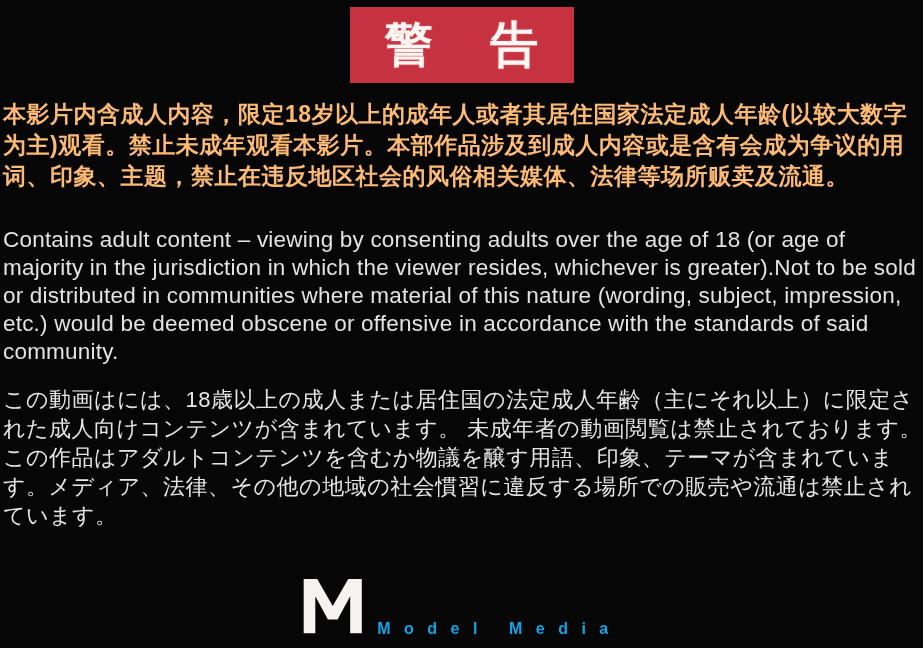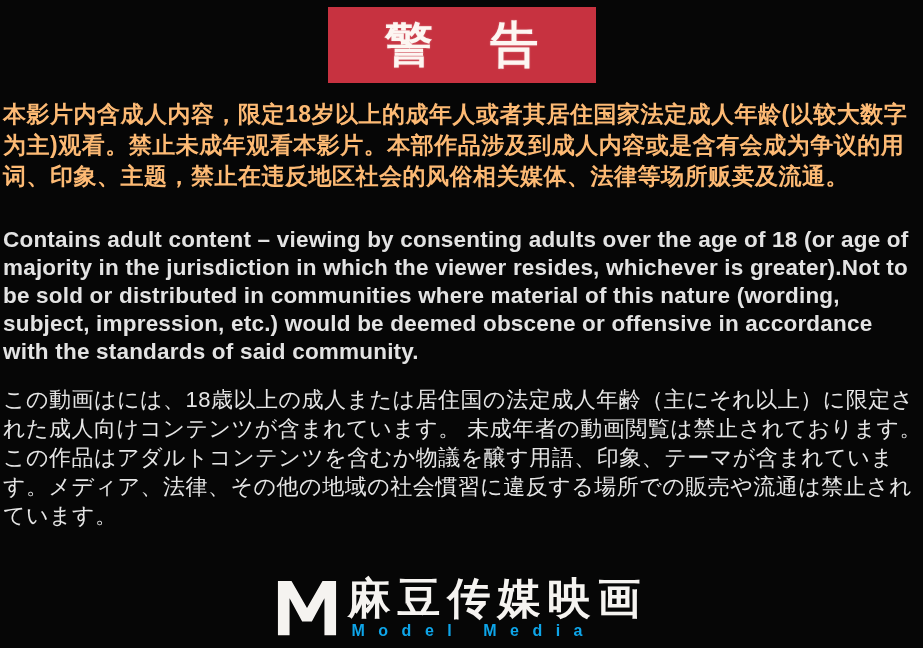--- a/index.html
+++ b/index.html
@@ -13,21 +13,21 @@
     height: 648px;
     background: #060606;
     overflow: hidden;
     font-family: "Liberation Sans", "DejaVu Sans", sans-serif;
   }
   .warning-banner {
     position: absolute;
     top: 7px;
     left: 50%;
     transform: translateX(-50%);
-    width: 268px;
+    width: 224px;
     height: 76px;
     background: #c73240;
     display: flex;
     align-items: center;
     justify-content: center;
   }
   .warning-banner .banner-text {
     color: #fdf6f2;
     font-size: 48px;
     font-weight: bold;
@@ -49,21 +49,21 @@
     font-size: 23px;
     line-height: 31px;
     font-weight: bold;
     color: #fdba74;
     letter-spacing: 0.5px;
   }
   .para.en {
     top: 226px;
     font-size: 22.5px;
     line-height: 28px;
-    font-weight: bold;
+    font-weight: normal;
     color: #e3e3e3;
     letter-spacing: 0.2px;
   }
   .para.ja {
     top: 385px;
     font-size: 22px;
     line-height: 29px;
     font-weight: normal;
     color: #e6e6e6;
     letter-spacing: 0.5px;
@@ -122,18 +122,17 @@
 
   <div class="para ja">この動画はには、18歳以上の成人または居住国の法定成人年齢（主にそれ以上）に限定された成人向けコンテンツが含まれています。 未成年者の動画閲覧は禁止されております。 この作品はアダルトコンテンツを含むか物議を醸す用語、印象、テーマが含まれています。メディア、法律、その他の地域の社会慣習に違反する場所での販売や流通は禁止されています。</div>
 
   <div class="logo">
     <span class="m-mark">
       <svg viewBox="0 0 64 60" width="62" height="60" aria-hidden="true">
         <path d="M2,58 L2,2 L16,2 L32,30 L48,2 L62,2 L62,58 L50,58 L50,20 L37,44 L27,44 L14,20 L14,58 Z" fill="#f5f3f0"></path>
       </svg>
     </span>
     <span class="logo-text-col">
-      <span class="logo-cjk">麻豆传媒映画</span>
       <span class="logo-en">Model Media</span>
     </span>
   </div>
 
 </div>
 
 </body></html>

